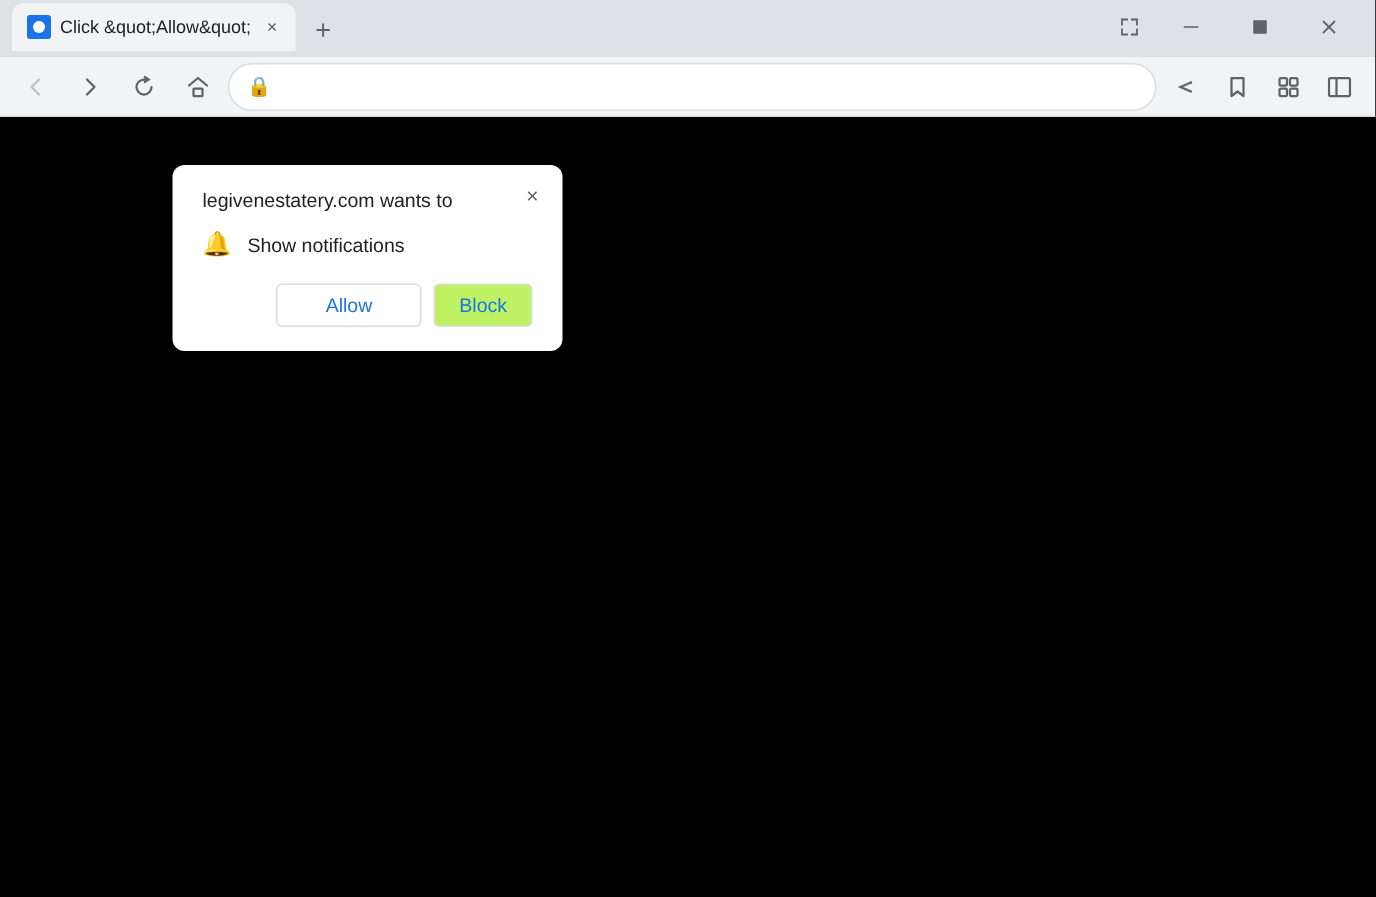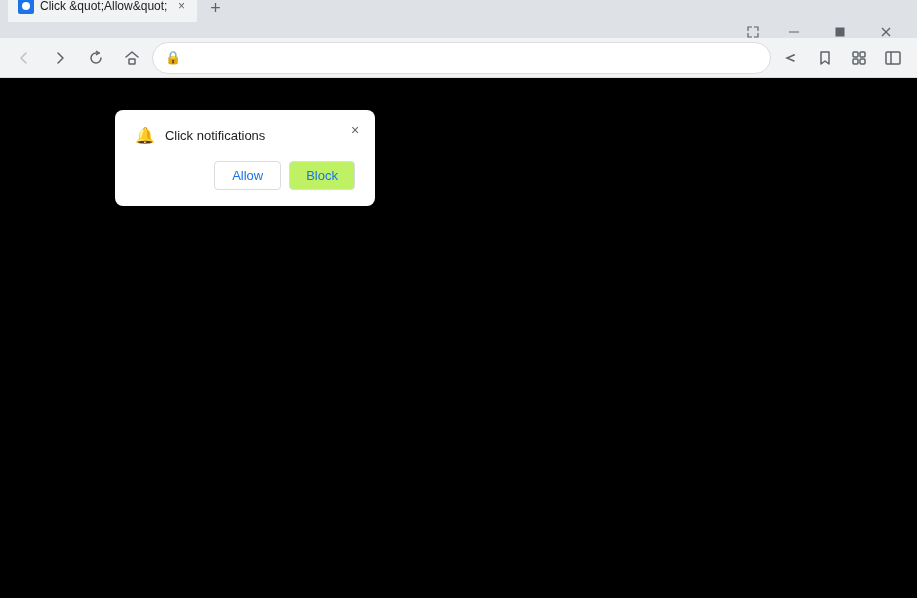--- a/index.html
+++ b/index.html
@@ -16,24 +16,24 @@
     .chrome-frame {
       display: flex;
       flex-direction: column;
       width: 100%;
       height: 100%;
     }
 
     
     .title-bar {
       display: flex;
-      align-items: flex-start;
+      align-items: flex-end;
       background: #dee1e6;
       height: 38px;
-      padding: 16px 8px;
+      padding: 4px 8px;
       gap: 4px;
       flex-shrink: 0;
     }
 
     .tab-strip {
       display: flex;
       align-items: flex-end;
       flex: 1;
       height: 100%;
     }
@@ -246,21 +246,21 @@
     }
 
     .dialog-actions {
       display: flex;
       justify-content: flex-end;
       gap: 8px;
       margin-top: 4px;
     }
 
     .btn-allow {
-      padding: 6px 17px;
+      padding: 6px 32px;
       border-radius: 4px;
       border: 1px solid #dadce0;
       background: #fff;
       color: #1a73e8;
       font-size: 13px;
       font-weight: 500;
       cursor: pointer;
     }
 
     .btn-block {
@@ -377,24 +377,25 @@
       </div>
 
     </div>
   </div>
 
   <div class="content-area">
 
     <div class="permission-dialog">
       <div class="dialog-close">×</div>
 
+      <div class="dialog-title">legivenestatery.com wants to</div>
 
       <div class="permission-item">
         <span class="bell-icon">🔔</span>
-        <span class="permission-label">Click notifications</span>
+        <span class="permission-label">Show notifications</span>
       </div>
 
       <div class="dialog-actions">
         <button class="btn-allow">Allow</button>
         <button class="btn-block">Block</button>
       </div>
     </div>
 
   </div>
 </div>

